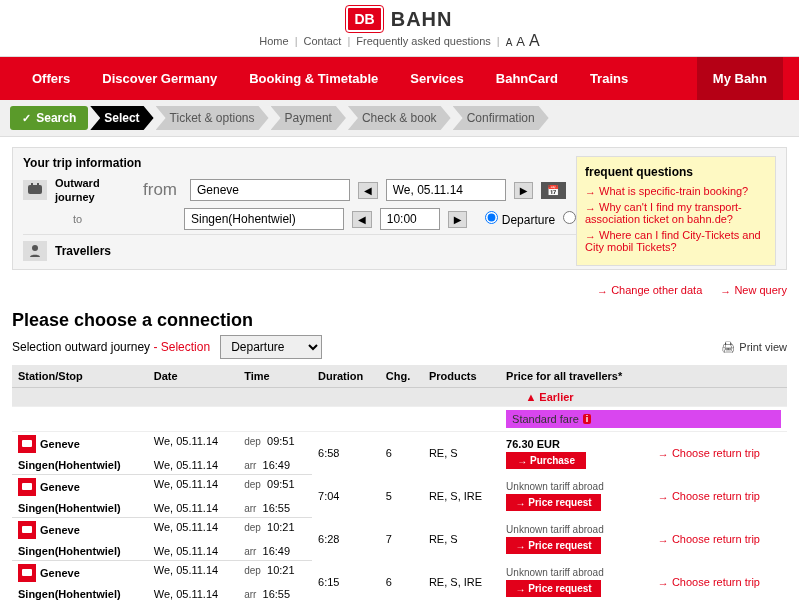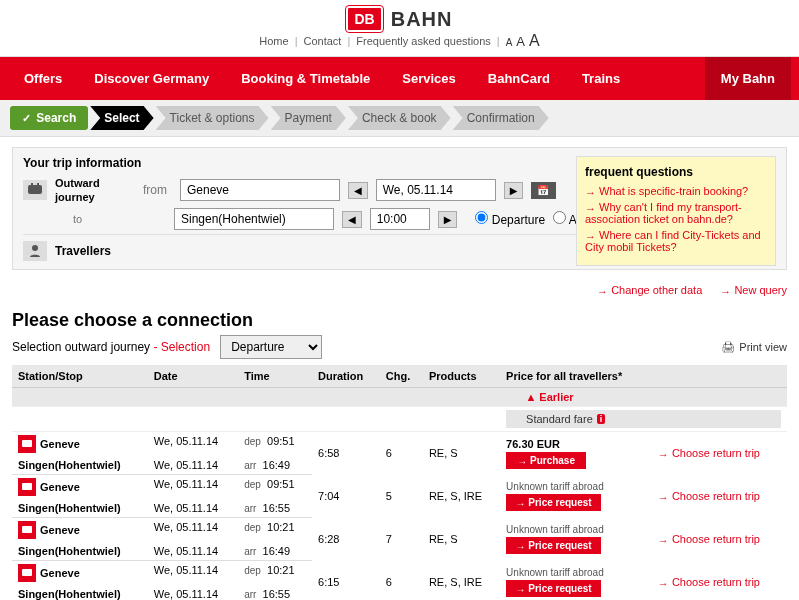--- a/index.html
+++ b/index.html
@@ -10,40 +10,40 @@
     .logo-area { display: flex; align-items: center; gap: 8px; }
     .db-logo { background: #e2001a; color: #fff; font-weight: bold; font-size: 14px; padding: 3px 6px; border-radius: 3px; border: 2px solid #fff; outline: 1px solid #e2001a; }
     .bahn-text { font-size: 20px; font-weight: bold; color: #333; letter-spacing: 1px; }
     .top-links { font-size: 11px; color: #555; display: flex; gap: 6px; align-items: center; }
     .top-links a { color: #555; text-decoration: none; }
     .top-links .sep { color: #aaa; }
     .font-sizes { display: flex; gap: 4px; align-items: baseline; }
     .font-sizes span { cursor: pointer; color: #333; }
 
     
-    .main-nav { background: #e2001a; display: flex; align-items: flex-start; padding: 0 8px; }
+    .main-nav { background: #e2001a; display: flex; align-items: flex-start; padding: 0 16px; }
     .main-nav a { color: #fff; text-decoration: none; padding: 14px 16px; font-size: 13px; font-weight: bold; display: inline-block; }
     .nav-spacer { flex: 1; }
     .my-bahn { background: #b50015; padding: 14px 16px; font-weight: bold; color: #fff; font-size: 13px; }
 
     
     .steps-bar { background: #f0f0f0; padding: 6px 10px; display: flex; align-items: center; gap: 0; border-bottom: 1px solid #ddd; }
     .step-search { background: #5a9a2a; color: #fff; padding: 5px 12px; border-radius: 3px; display: flex; align-items: center; gap: 5px; font-weight: bold; font-size: 12px; }
     .step-active { background: #000000; color: #fff; padding: 5px 14px; clip-path: polygon(0 0, calc(100% - 10px) 0, 100% 50%, calc(100% - 10px) 100%, 0 100%, 10px 50%); font-weight: bold; font-size: 12px; margin-left: 2px; }
     .step-normal { background: #ccc; color: #555; padding: 5px 14px; clip-path: polygon(0 0, calc(100% - 10px) 0, 100% 50%, calc(100% - 10px) 100%, 0 100%, 10px 50%); font-size: 12px; margin-left: 2px; }
 
     
     .main-content { background: #fff; padding: 10px 12px; }
 
     
     .trip-info { background: #f5f5f5; border: 1px solid #ddd; padding: 8px 10px; margin-bottom: 10px; position: relative; }
     .trip-info-title { font-weight: bold; font-size: 12px; margin-bottom: 6px; }
     .trip-row { display: flex; align-items: center; gap: 8px; margin-bottom: 4px; }
     .trip-icon { width: 24px; height: 20px; background: #ddd; display: flex; align-items: center; justify-content: center; }
-    .from-to { color: #777; font-size: 12px; margin-right: 5px; }
+    .from-to { color: #777; font-size: 17px; margin-right: 5px; }
     .trip-input { border: 1px solid #999; padding: 3px 6px; font-size: 12px; width: 160px; }
     .date-input { border: 1px solid #999; padding: 3px 6px; font-size: 12px; width: 120px; }
     .time-input { border: 1px solid #999; padding: 3px 6px; font-size: 12px; width: 60px; }
     .arrow-btn { background: #ddd; border: 1px solid #aaa; padding: 2px 5px; cursor: pointer; font-size: 10px; }
     .cal-btn { background: #555; color: #fff; border: none; padding: 3px 6px; cursor: pointer; font-size: 10px; }
     .radio-group { display: flex; align-items: center; gap: 8px; margin-left: 10px; }
     .refresh-btn { background: #5a9a2a; color: #fff; border: none; padding: 4px 10px; cursor: pointer; font-size: 12px; margin-left: 10px; }
     .travellers-row { display: flex; align-items: center; gap: 8px; padding-top: 6px; border-top: 1px solid #e0e0e0; margin-top: 4px; }
     .travellers-label { font-weight: bold; width: 70px; }
     .travellers-icon { width: 24px; height: 20px; background: #ddd; display: flex; align-items: center; justify-content: center; }
@@ -64,21 +64,21 @@
     .selection-row { display: flex; align-items: center; justify-content: space-between; margin-bottom: 6px; }
     .departure-select { padding: 3px 20px 3px 6px; border: 1px solid #999; font-size: 12px; cursor: pointer; }
     .print-link { font-size: 11px; color: #333; cursor: pointer; display: flex; align-items: center; gap: 4px; }
 
     
     .connection-table { width: 100%; border-collapse: collapse; font-size: 11px; }
     .connection-table th { background: #e8e8e8; padding: 5px 6px; text-align: left; font-weight: bold; font-size: 11px; border-bottom: 1px solid #ccc; }
     .connection-table td { padding: 3px 6px; border-bottom: 1px solid #eee; vertical-align: top; }
     .earlier-row td, .later-row td { background: #e8e8e8; text-align: center; }
     .earlier-btn { color: #e2001a; font-weight: bold; font-size: 11px; cursor: pointer; }
-    .standard-fare-header { background: #e5e5e5; color: #333; padding: 3px 20px; font-size: 11px; display: flex; align-items: center; gap: 4px; }
+    .standard-fare-header { background: #d946ef; color: #333; padding: 3px 6px; font-size: 11px; display: flex; align-items: center; gap: 4px; }
     .info-icon { background: #e2001a; color: #fff; font-size: 9px; padding: 0 3px; font-weight: bold; border-radius: 2px; }
     .price-cell { min-width: 120px; }
     .price-eur { font-weight: bold; font-size: 11px; }
     .purchase-btn { background: #e2001a; color: #fff; border: none; padding: 3px 8px; cursor: pointer; font-size: 10px; font-weight: bold; margin-top: 2px; display: block; width: 80px; }
     .purchase-btn::before { content: "→ "; }
     .price-request-btn { background: #e2001a; color: #fff; border: none; padding: 3px 8px; cursor: pointer; font-size: 10px; font-weight: bold; margin-top: 2px; display: block; width: 95px; }
     .price-request-btn::before { content: "→ "; }
     .unknown-tariff { font-size: 10px; color: #555; }
     .choose-return { color: #e2001a; font-size: 11px; cursor: pointer; white-space: nowrap; }
     .choose-return::before { content: "→ "; }

